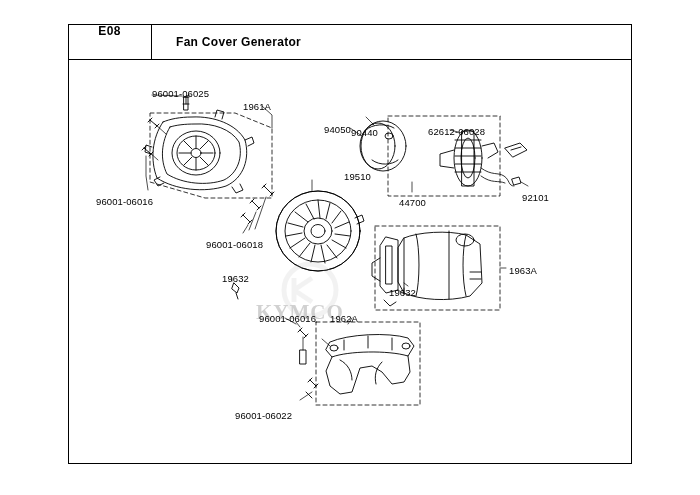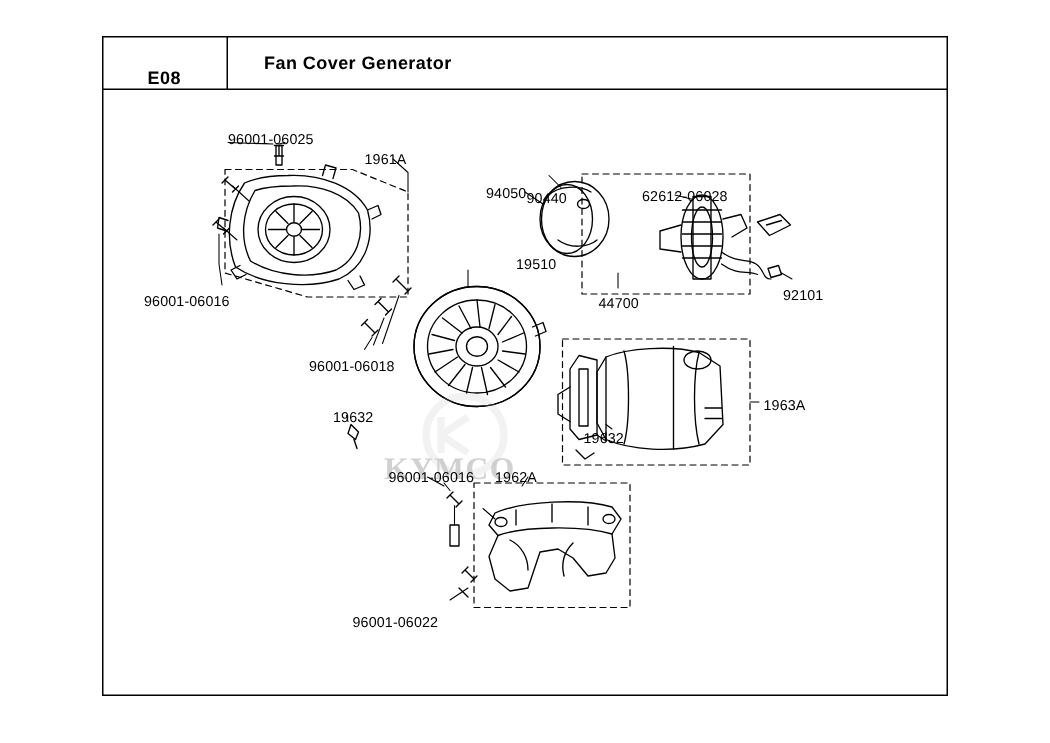--- a/index.html
+++ b/index.html
@@ -18,21 +18,21 @@
     position:absolute;
     left:68px;top:24px;width:564px;height:440px;
     border:1px solid #000;
     box-sizing:border-box;
   }
   .title-box{
     position:absolute;
     left:68px;top:24px;width:84px;height:36px;
     border-right:1px solid #000;border-bottom:1px solid #000;
     box-sizing:border-box;
-    display:flex;align-items:flex-end;justify-content:center;
+    display:flex;align-items:flex-start;justify-content:center;
   }
   .title-rule{
     position:absolute;left:152px;top:59px;width:480px;height:1px;background:#000;
   }
   .code{
     font-size:12px;font-weight:bold;letter-spacing:.3px;
   }
   .title-text{
     position:absolute;left:176px;top:35px;
     font-size:12px;font-weight:bold;letter-spacing:.3px;

